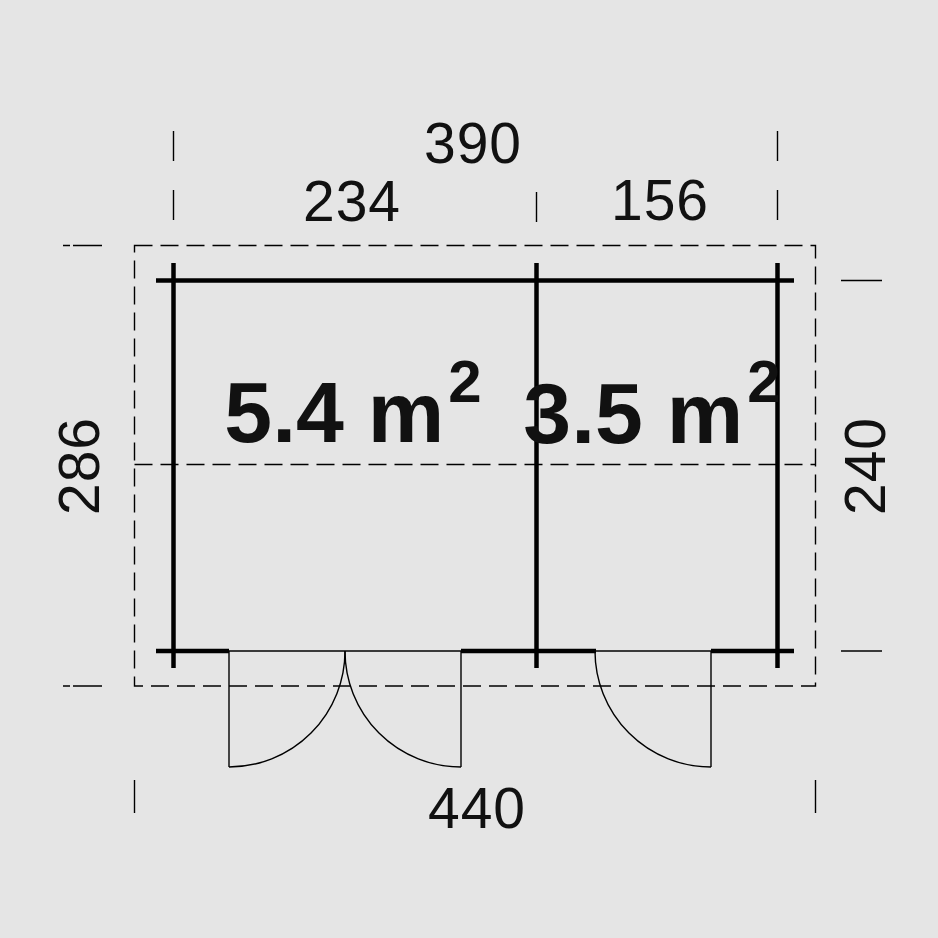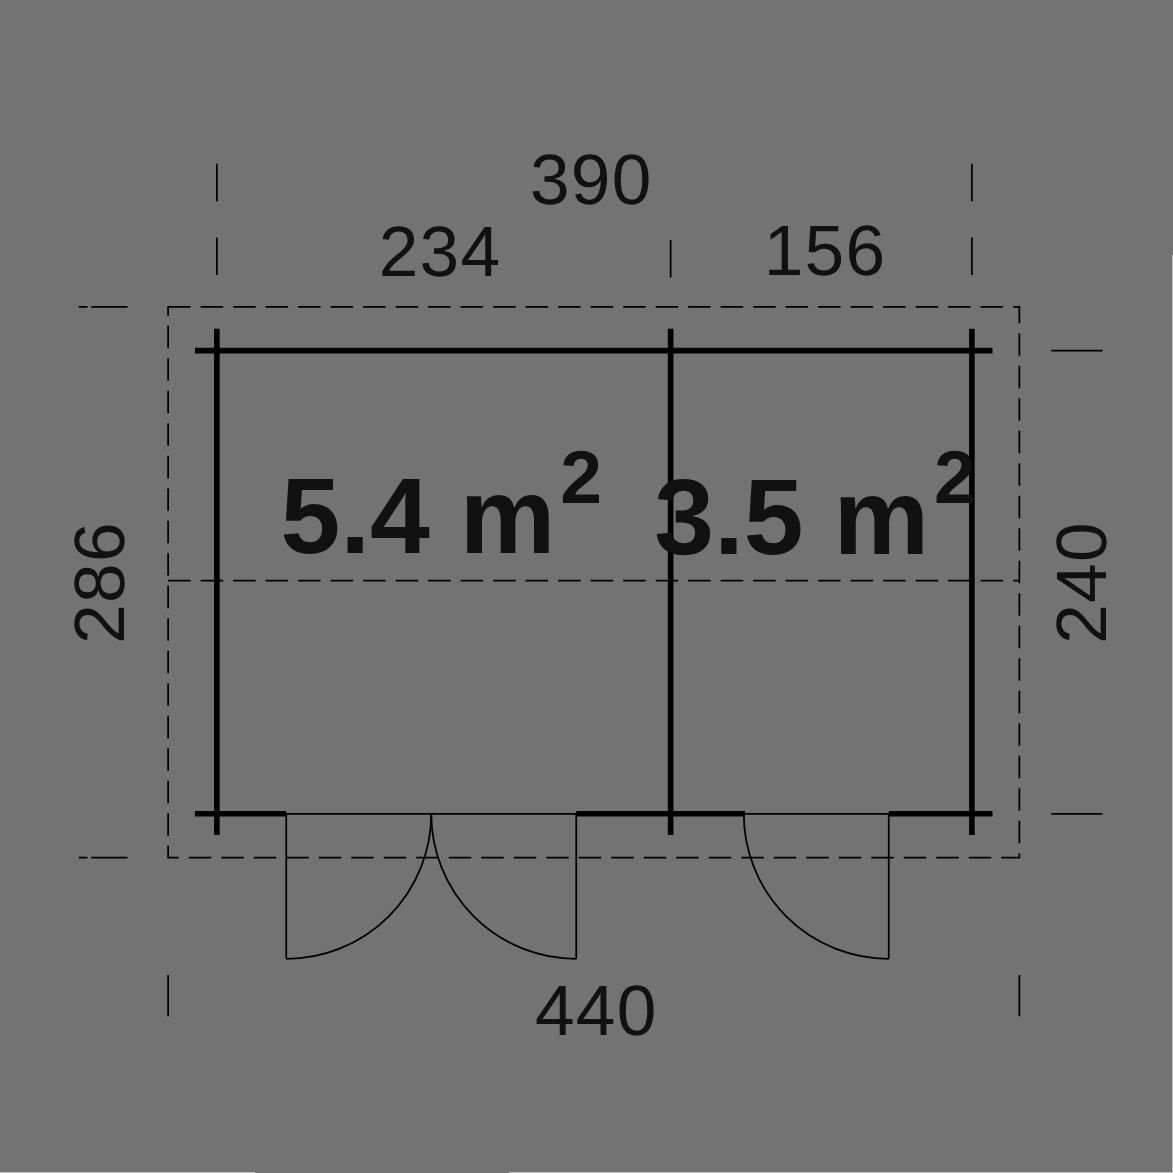--- a/index.html
+++ b/index.html
@@ -8,21 +8,21 @@
     background: #ffffff;
     width: 938px;
     height: 938px;
     overflow: hidden;
     font-family: "Liberation Sans", sans-serif;
   }
   #stage {
     width: 938px;
     height: 938px;
     position: relative;
-    background: #737373;
+    background: #e5e5e5;
   }
   svg { display: block; }
   .wall {
     stroke: #000000;
     stroke-width: 4.5;
     fill: none;
   }
   .thin {
     stroke: #000000;
     stroke-width: 1.4;

